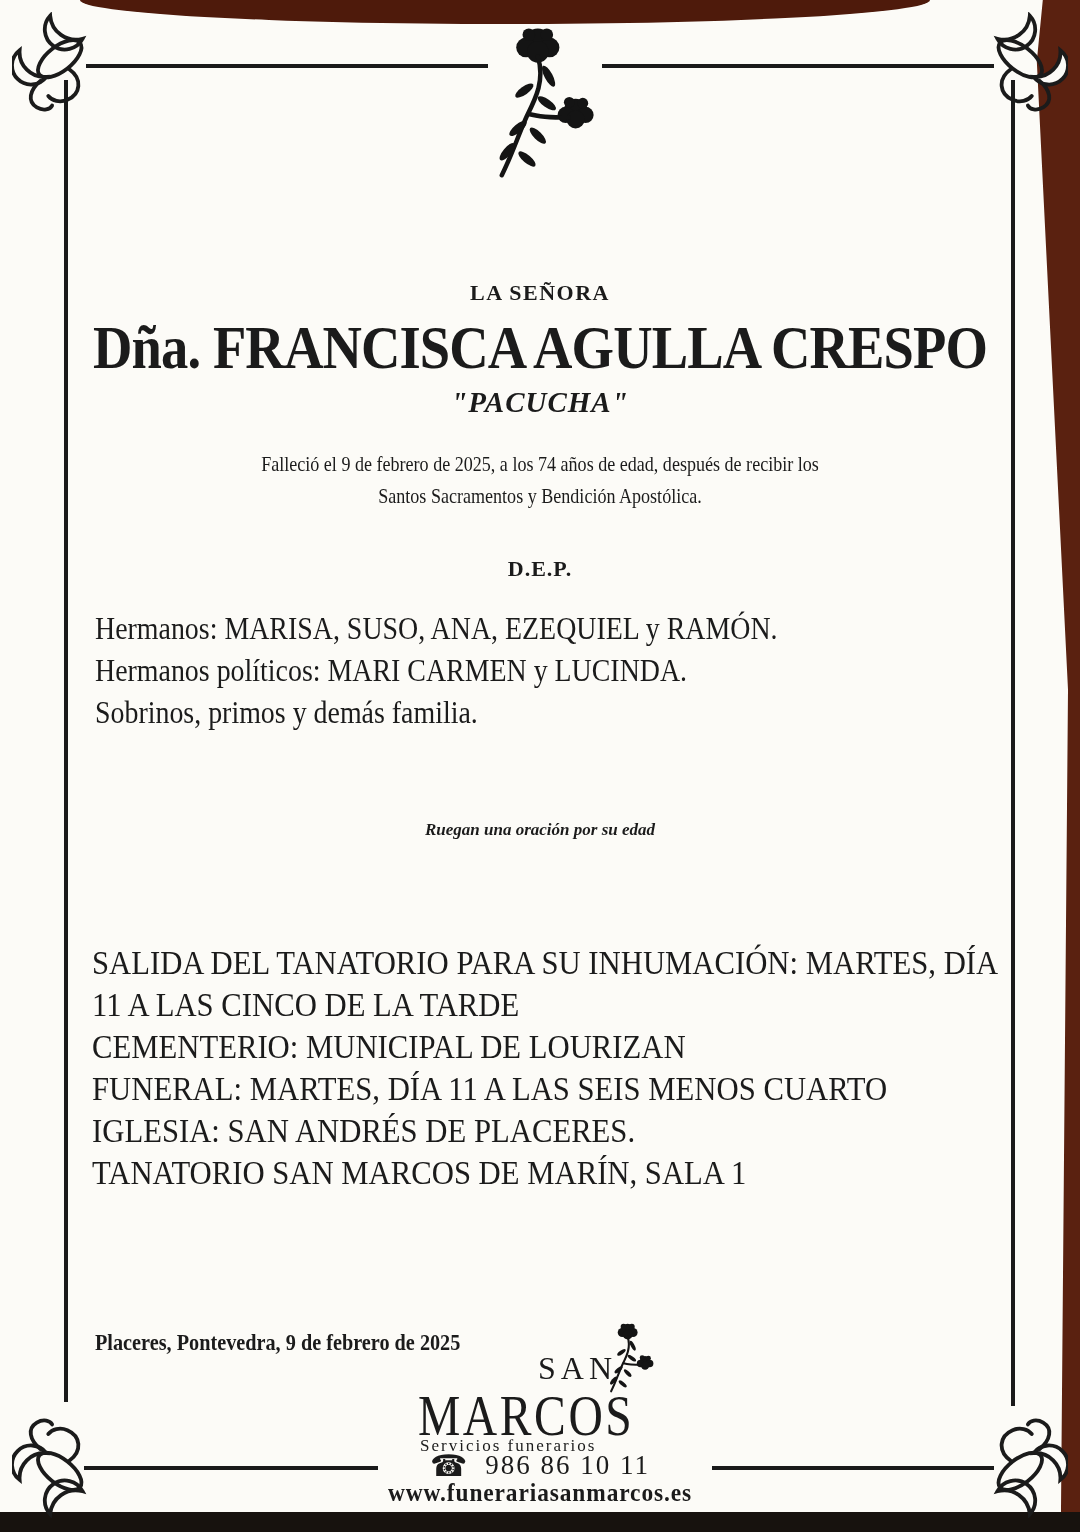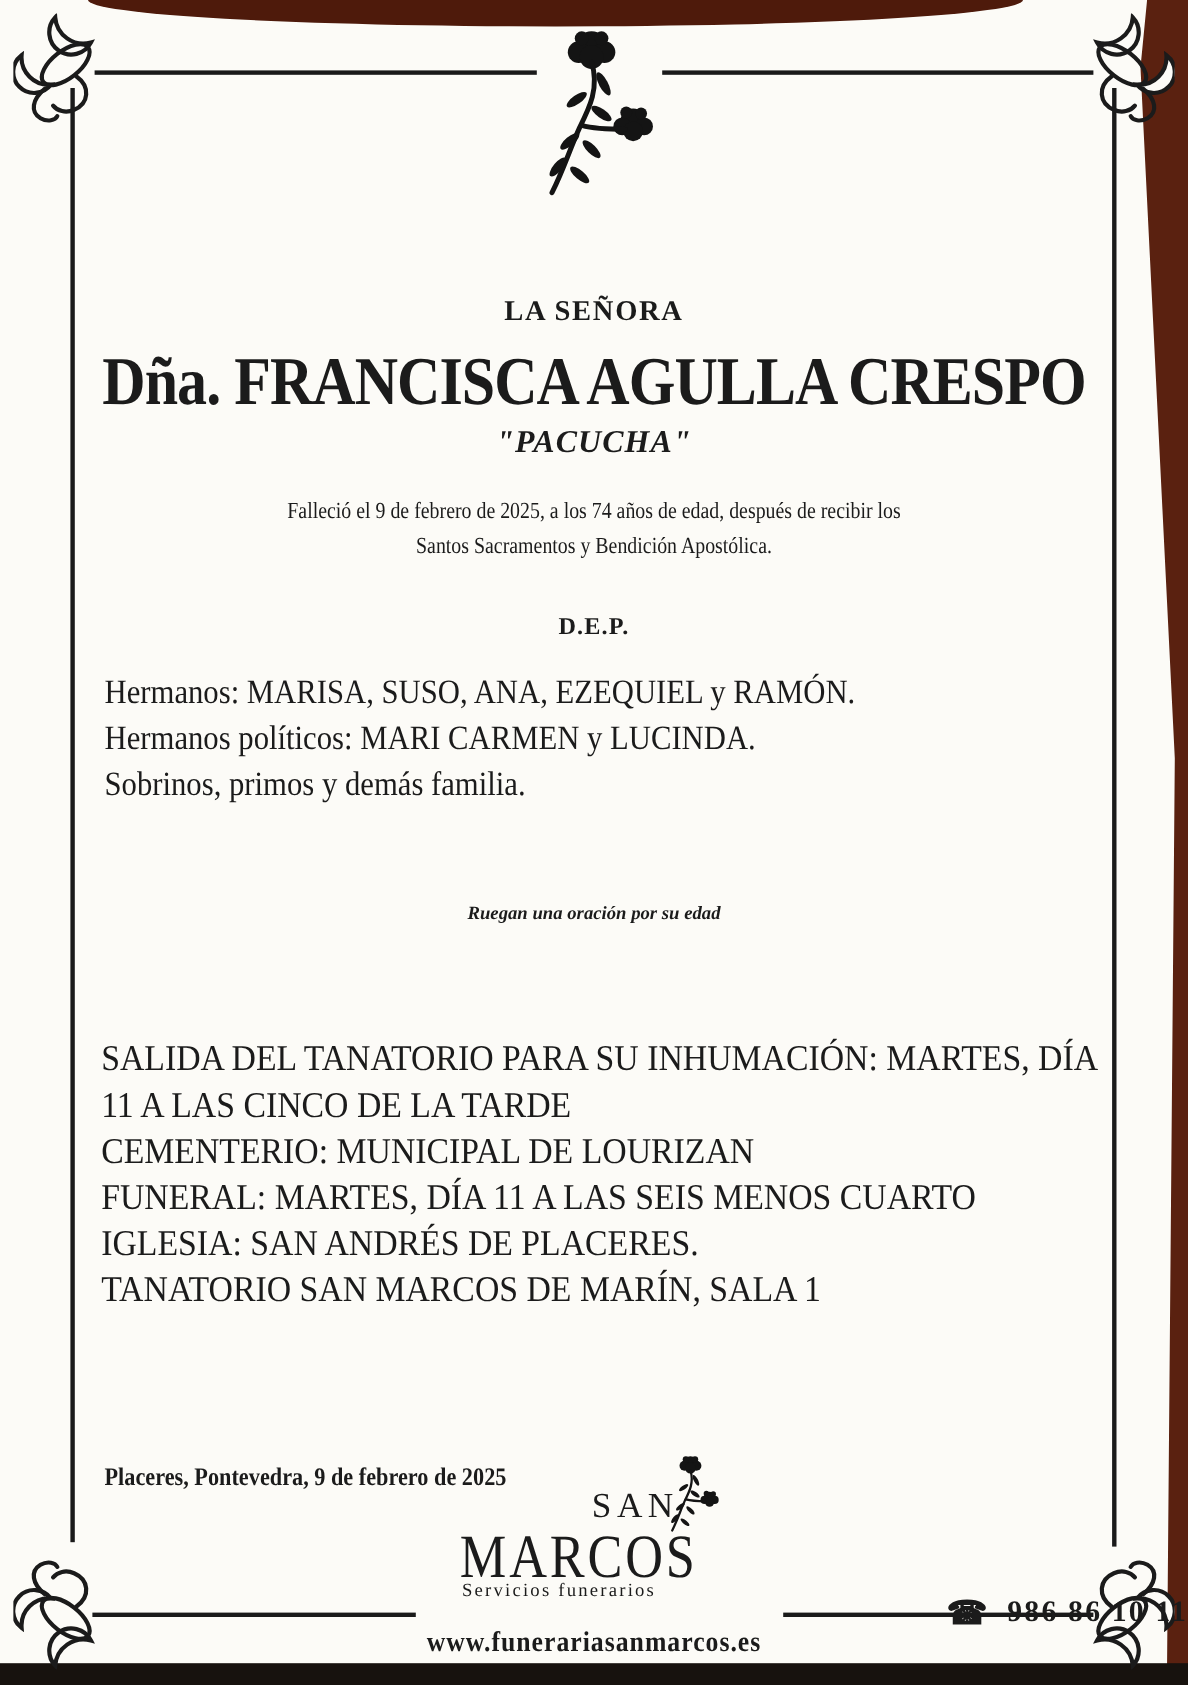--- a/index.html
+++ b/index.html
@@ -24,42 +24,42 @@
   .ln-right{left:1011px;top:80px;width:3.5px;height:1326px;}
   .ln-bot-l{left:84px;top:1466px;width:294px;height:3.5px;}
   .ln-bot-r{left:712px;top:1466px;width:282px;height:3.5px;}
   .orn{width:105px;height:105px;}
   .orn-tl{left:12px;top:12px;}
   .orn-tr{left:963px;top:12px;transform:scaleX(-1);}
   .orn-bl{left:12px;top:1413px;transform:scaleY(-1);}
   .orn-br{left:963px;top:1413px;transform:scale(-1,-1);}
   
   .cline{left:0;right:0;text-align:center;white-space:nowrap;}
-  .honorific{top:268px;font-size:26px;font-weight:bold;letter-spacing:1.5px;}
+  .honorific{top:280px;font-size:22px;font-weight:bold;letter-spacing:1.5px;}
   .name{top:312px;font-size:62px;font-weight:bold;letter-spacing:-1px;transform:scaleX(.88);}
   .nickname{top:386px;font-size:29px;font-weight:bold;font-style:italic;letter-spacing:1px;}
   .death{top:448px;font-size:21px;line-height:32px;transform:scaleX(.86);}
   .dep{top:556px;font-size:22px;font-weight:bold;letter-spacing:1px;}
   .family{left:95px;top:608px;font-size:31px;line-height:42px;white-space:nowrap;
           transform:scaleX(.9);transform-origin:left top;}
   .prayer{top:820px;font-size:17px;font-weight:bold;font-style:italic;}
   .schedule{left:92px;top:942px;font-size:33px;line-height:42px;white-space:nowrap;
             transform:scaleX(.93);transform-origin:left top;}
   .dateline{left:95px;top:1330px;font-size:23px;font-weight:bold;white-space:nowrap;
             transform:scaleX(.88);transform-origin:left top;}
   
   .logo{left:420px;top:1326px;width:270px;height:135px;}
   .logo .san{position:absolute;left:118px;top:24px;font-size:32px;letter-spacing:5px;}
   .logo .marcos{position:absolute;left:-2px;top:58px;font-size:56px;letter-spacing:3px;
                 transform:scaleX(.85);transform-origin:left top;}
   .logo .sprig{position:absolute;left:182px;top:-6px;width:58px;height:78px;}
   .logo .tagline{position:absolute;left:0;top:110px;width:270px;text-align:left;
                  font-size:17px;letter-spacing:2px;white-space:nowrap;}
-  .phone-row{top:1448px;left:0;right:0;text-align:right;white-space:nowrap;
-             font-size:27px;font-weight:bold;letter-spacing:2px;}
+  .phone-row{top:1448px;left:0;right:0;text-align:center;white-space:nowrap;
+             font-size:27px;font-weight:normal;letter-spacing:2px;}
   .phone-row .ph-icon{font-size:30px;margin-right:16px;vertical-align:-2px;}
   .website{top:1478px;font-size:26px;font-weight:bold;letter-spacing:1px;transform:scaleX(.9);}
   .flower-top{left:482px;top:24px;width:126px;height:162px;}
 </style>
 </head>
 <body>
 
 <svg width="0" height="0" style="position:absolute">
   <defs>
     <symbol id="sym-ornament" viewBox="0 0 110 110">

